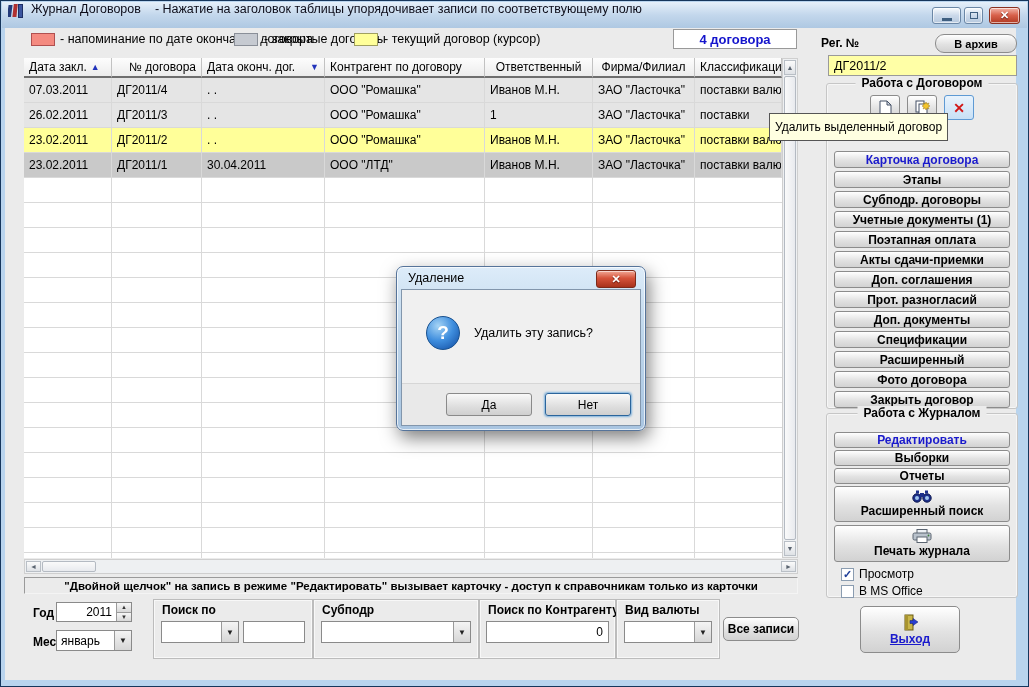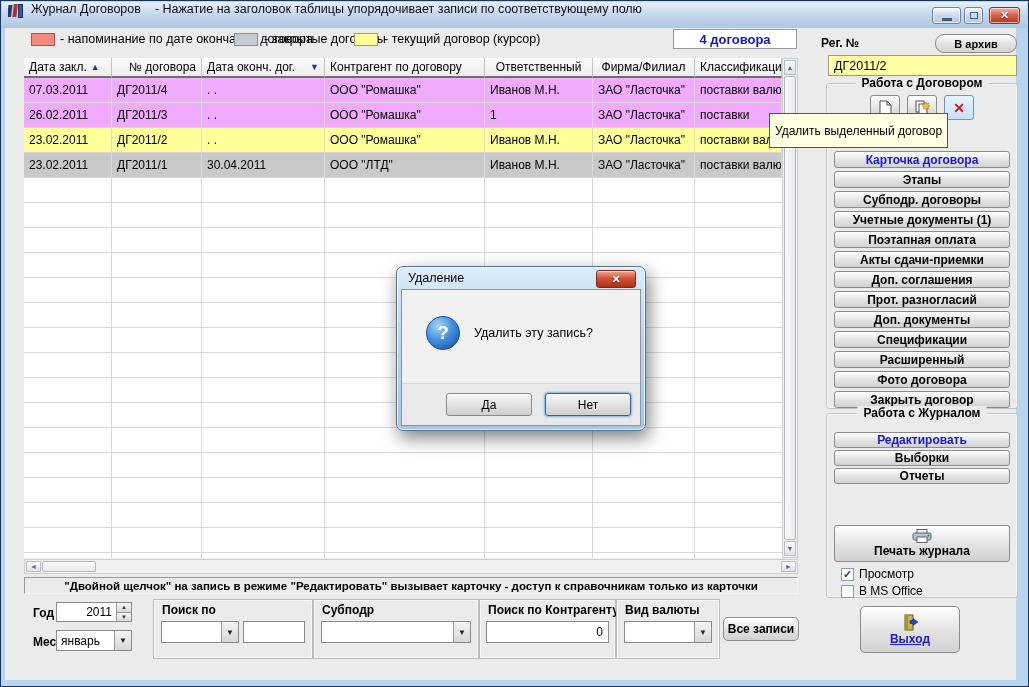--- a/index.html
+++ b/index.html
@@ -42,21 +42,21 @@
   
   .table{position:absolute;left:19px;top:30px;width:758px;height:500px;background:#fff;}
   .thead{display:flex;height:20px;}
   .th{border-right:1px solid #c2c2c2;border-bottom:2px solid #6e6e6e;
       background:linear-gradient(#fdfdfd,#ececec);
       font-size:12px;display:flex;align-items:center;padding:0 5px;white-space:nowrap;overflow:hidden;cursor:default;}
   .th .sort{margin-left:4px;font-size:9px;color:#2233bb;}
   .th.r{justify-content:flex-end}.th.c{justify-content:center}
   .th .sort.right{margin-left:auto;}
   .trow{display:flex;height:25px;}
-  .td{border-right:1px solid #d9d9d9;border-bottom:1px solid #d9d9d9;background:#f0abfc;
+  .td{border-right:1px solid #d9d9d9;border-bottom:1px solid #d9d9d9;background:#e5e5e5;
       font-size:12px;display:flex;align-items:center;padding:0 5px;white-space:nowrap;overflow:hidden;}
   .trow.current .td{background:#ffff99;}
   .trow.closed .td{background:#c9c9c9;}
   .empty-grid{position:absolute;left:0;right:0;top:120px;bottom:0;
       background:repeating-linear-gradient(to bottom,#fff 0 24px,#d9d9d9 24px 25px);}
   .vline{position:absolute;top:0;bottom:0;width:1px;background:#d9d9d9;}
 
   
   .vscroll{position:absolute;left:777px;top:30px;width:16px;height:500px;
      background:#eef0f2;border:1px solid #cfcfcf;}
@@ -115,21 +115,21 @@
   .jbtn{position:absolute;left:7px;right:7px;height:16px;}
   .bigbtn{position:absolute;left:7px;right:7px;display:flex;flex-direction:column;align-items:center;justify-content:center;gap:1px;}
   .cbrow{position:absolute;left:14px;display:flex;align-items:center;gap:5px;font-size:12px;}
   .cbbox{width:13px;height:13px;background:#fff;border:1px solid #8a9cb0;display:flex;
      align-items:center;justify-content:center;font-size:11px;font-weight:bold;color:#21409a;}
   .reg-input{position:absolute;left:823px;top:27px;width:189px;height:21px;background:#ffffa6;
      border:1px solid #9a9a9a;font-size:12.5px;display:flex;align-items:center;padding:0 5px;}
   .pill{border-radius:9px;font-size:11px;}
 
   
-  .tooltip{position:absolute;left:764px;top:85px;height:35px;z-index:50;background:#ffffe1;
+  .tooltip{position:absolute;left:764px;top:85px;height:28px;z-index:50;background:#ffffe1;
      border:1px solid #555;font-size:12px;display:flex;align-items:center;padding:0 5px;white-space:nowrap;}
 
   
   .dialog{position:absolute;left:391px;top:238px;width:250px;height:165px;z-index:100;
      border-radius:7px;border:1px solid #56749a;
      background:linear-gradient(#ddecf9,#bfd7ec 40%,#a9c5e1);
      box-shadow:3px 7px 18px rgba(0,0,0,.5),inset 0 0 0 1px rgba(255,255,255,.7);}
   .dlg-title{position:absolute;left:11px;top:4px;font-size:12.5px;color:#000;}
   .dlg-close{position:absolute;right:9px;top:3px;width:40px;height:18px;border:1px solid #7c2a1a;border-radius:3px;
      background:linear-gradient(#f2a896,#d5533a 45%,#a8321c);
@@ -358,20 +358,32 @@
         <div class="btn">Фото договора</div>
         <div class="btn">Закрыть договор</div>
       </div>
     </div>
 
     <div class="groupbox" style="left:821px;top:385px;width:192px;height:185px">
       <span class="gtitle">Работа с Журналом</span>
       <div class="btn link jbtn" style="top:18px">Редактировать</div>
       <div class="btn jbtn" style="top:36px">Выборки</div>
       <div class="btn jbtn" style="top:54px">Отчеты</div>
+      <div class="btn bigbtn" style="top:72px;height:36px">
+        <svg width="20" height="13" viewBox="0 0 20 13">
+          <circle cx="5" cy="8" r="4.2" fill="#1c2f8a" stroke="#101a50"></circle>
+          <circle cx="15" cy="8" r="4.2" fill="#1c2f8a" stroke="#101a50"></circle>
+          <circle cx="5" cy="8" r="2" fill="#9fc4ee"></circle>
+          <circle cx="15" cy="8" r="2" fill="#9fc4ee"></circle>
+          <rect x="8" y="3" width="4" height="4" fill="#1c2f8a"></rect>
+          <rect x="4" y="0.5" width="3" height="3" fill="#1c2f8a"></rect>
+          <rect x="13" y="0.5" width="3" height="3" fill="#1c2f8a"></rect>
+        </svg>
+        <span>Расширенный поиск</span>
+      </div>
       <div class="btn bigbtn" style="top:111px;height:37px">
         <svg width="20" height="14" viewBox="0 0 20 14">
           <rect x="5" y="0.5" width="10" height="5" fill="#eef2f6" stroke="#5a6470"></rect>
           <rect x="1" y="4" width="18" height="7" rx="1.5" fill="#b9c2cc" stroke="#5a6470"></rect>
           <rect x="5" y="8" width="10" height="5.5" fill="#fff" stroke="#5a6470"></rect>
           <circle cx="16.5" cy="6.5" r="0.9" fill="#3a7a3a"></circle>
         </svg>
         <span>Печать журнала</span>
       </div>
       <div class="cbrow" style="top:153px">

